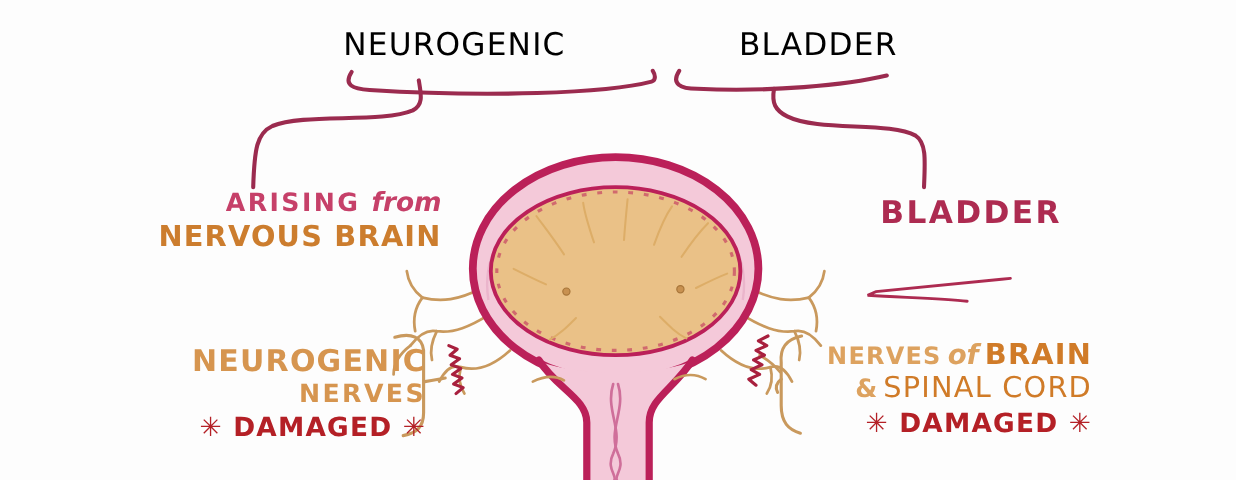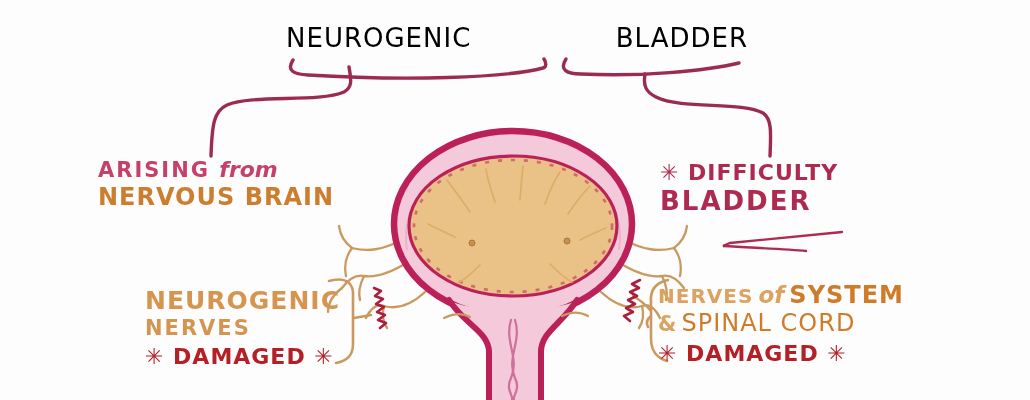--- a/index.html
+++ b/index.html
@@ -3,21 +3,21 @@
 <meta charset="utf-8">
 <style>
   html,body { margin:0; padding:0; }
   .stage {
     position:relative; width:1030px; height:400px;
     background:#fdfdfd; overflow:hidden;
     font-family:"DejaVu Sans", sans-serif;
   }
   .stage svg { position:absolute; left:0; top:0; }
 
-  .label { position:absolute; text-align:left; line-height:1.05; }
+  .label { position:absolute; text-align:right; line-height:1.05; }
   .caps  { font-weight:bold; }
 
   
   .title-row {
     position:absolute; left:286px; top:23px; width:462px;
     display:flex; justify-content:space-between;
   }
   .title-word {
     font-size:26px; font-weight:normal; letter-spacing:1px;
     color:#000000;
@@ -152,35 +152,34 @@
 
   <div class="label arising">
     <div class="l1">
       <span class="caps">ARISING</span>
       <span class="script">from</span>
     </div>
     <div class="l2">NERVOUS BRAIN</div>
   </div>
 
   <div class="label difficulty">
-    <div class="l1">✳ DIFFICULTY</div>
     <div class="l2">BLADDER</div>
   </div>
 
   <div class="label peripheral">
     <div class="l1">NEUROGENIC</div>
     <div class="l2">NERVES</div>
     <div class="l3">✳ DAMAGED ✳</div>
   </div>
 
   <div class="label central">
     <div class="l1">
       <span class="w-light">NERVES</span>
       <span class="w-of">of</span>
-      <span class="w-dark">SYSTEM</span>
+      <span class="w-dark">BRAIN</span>
     </div>
     <div class="l2">
       <span class="w-amp">&amp;</span>
       <span class="w-dark">SPINAL CORD</span>
     </div>
     <div class="l3">✳ DAMAGED ✳</div>
   </div>
 
 </div>
 

